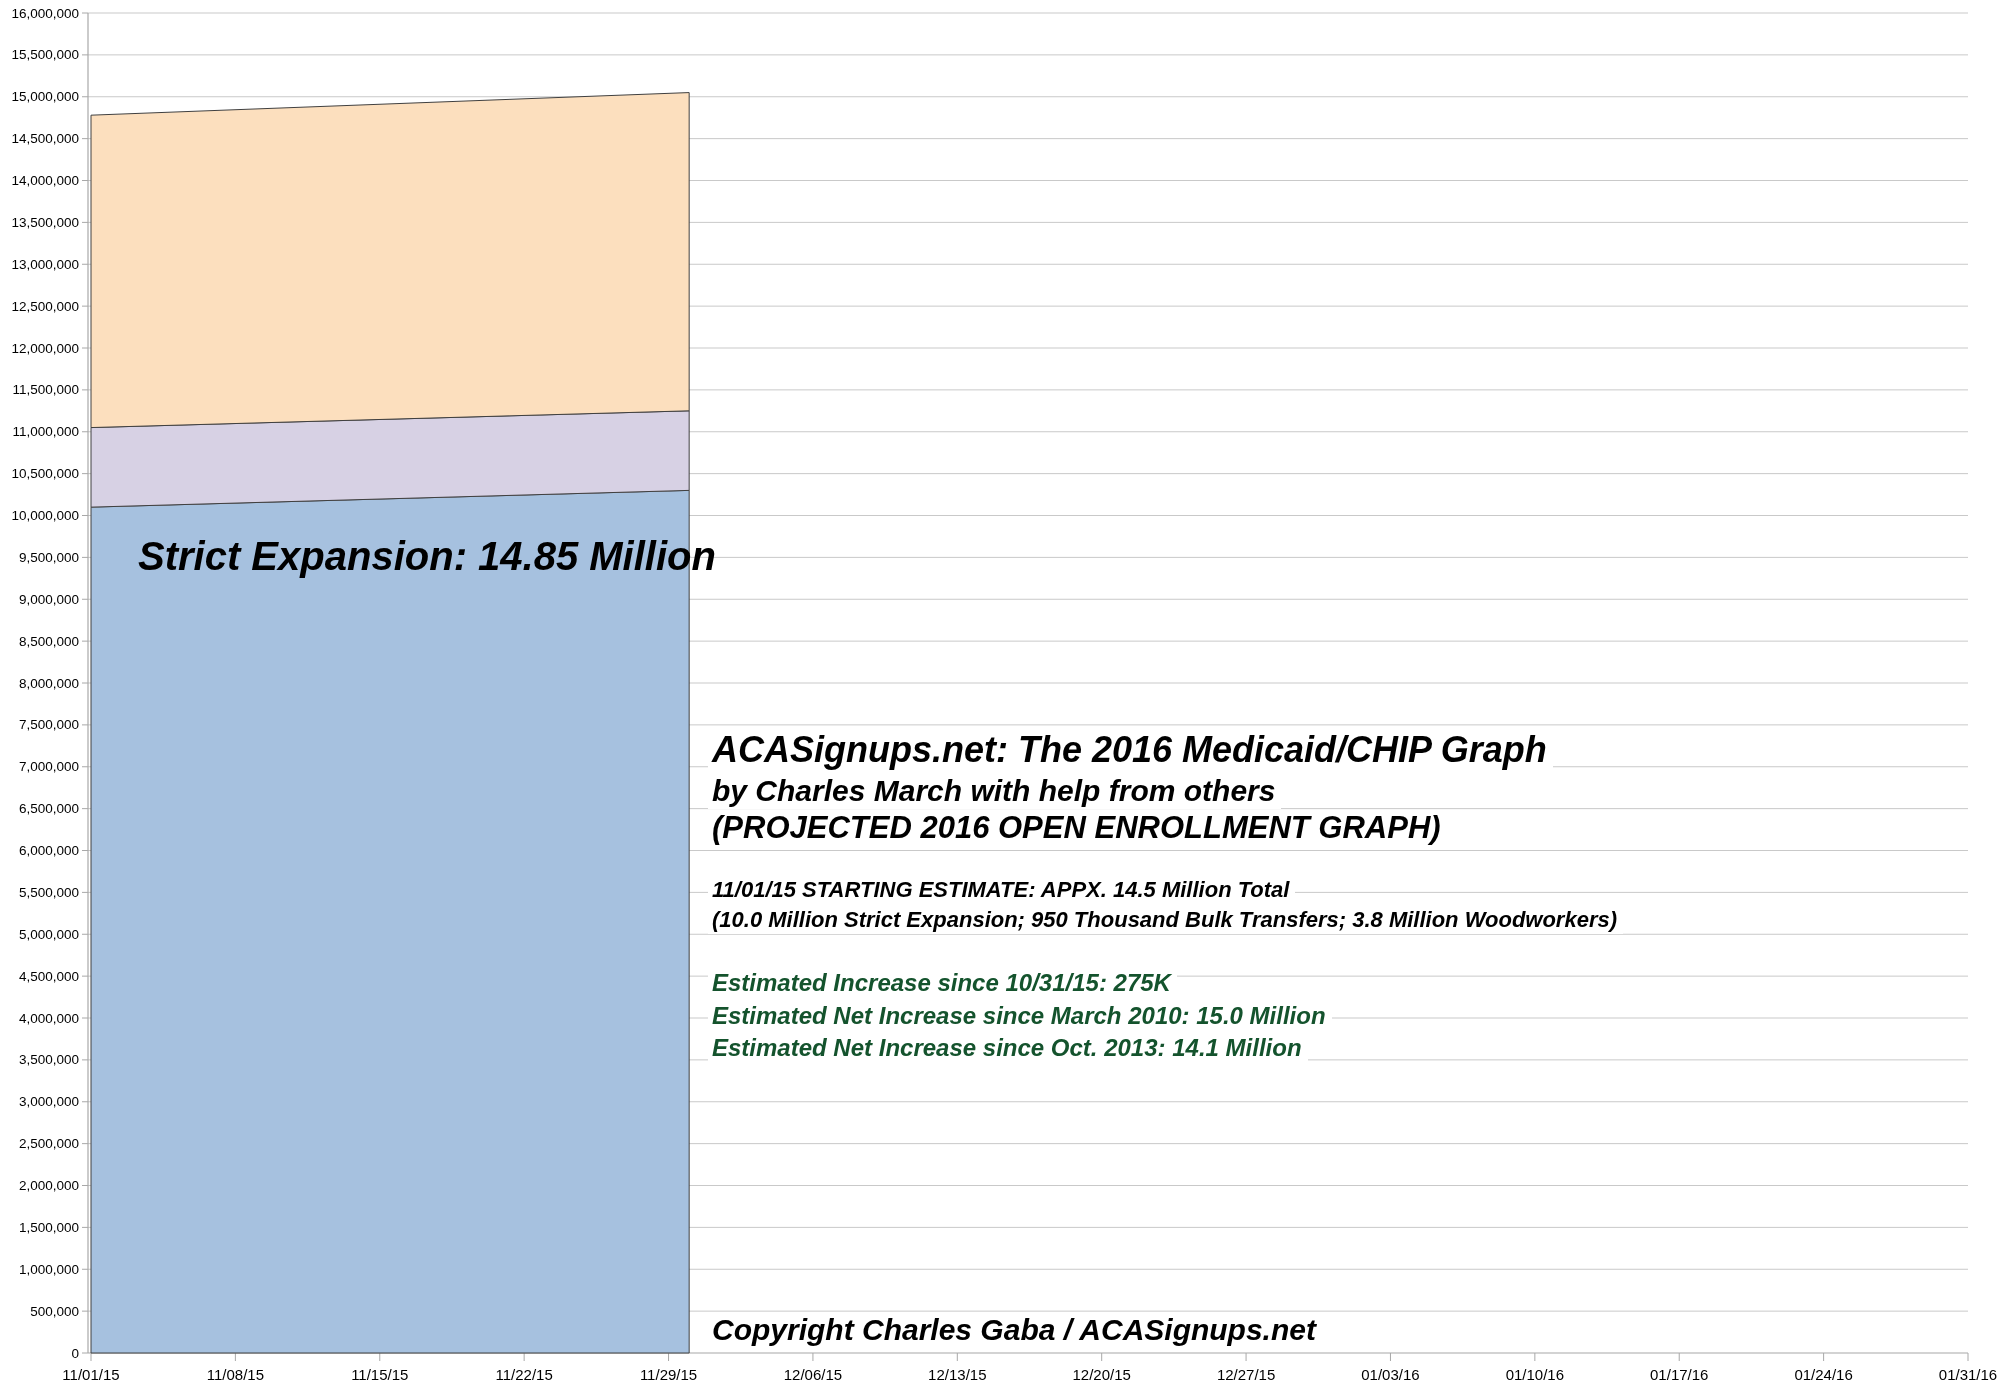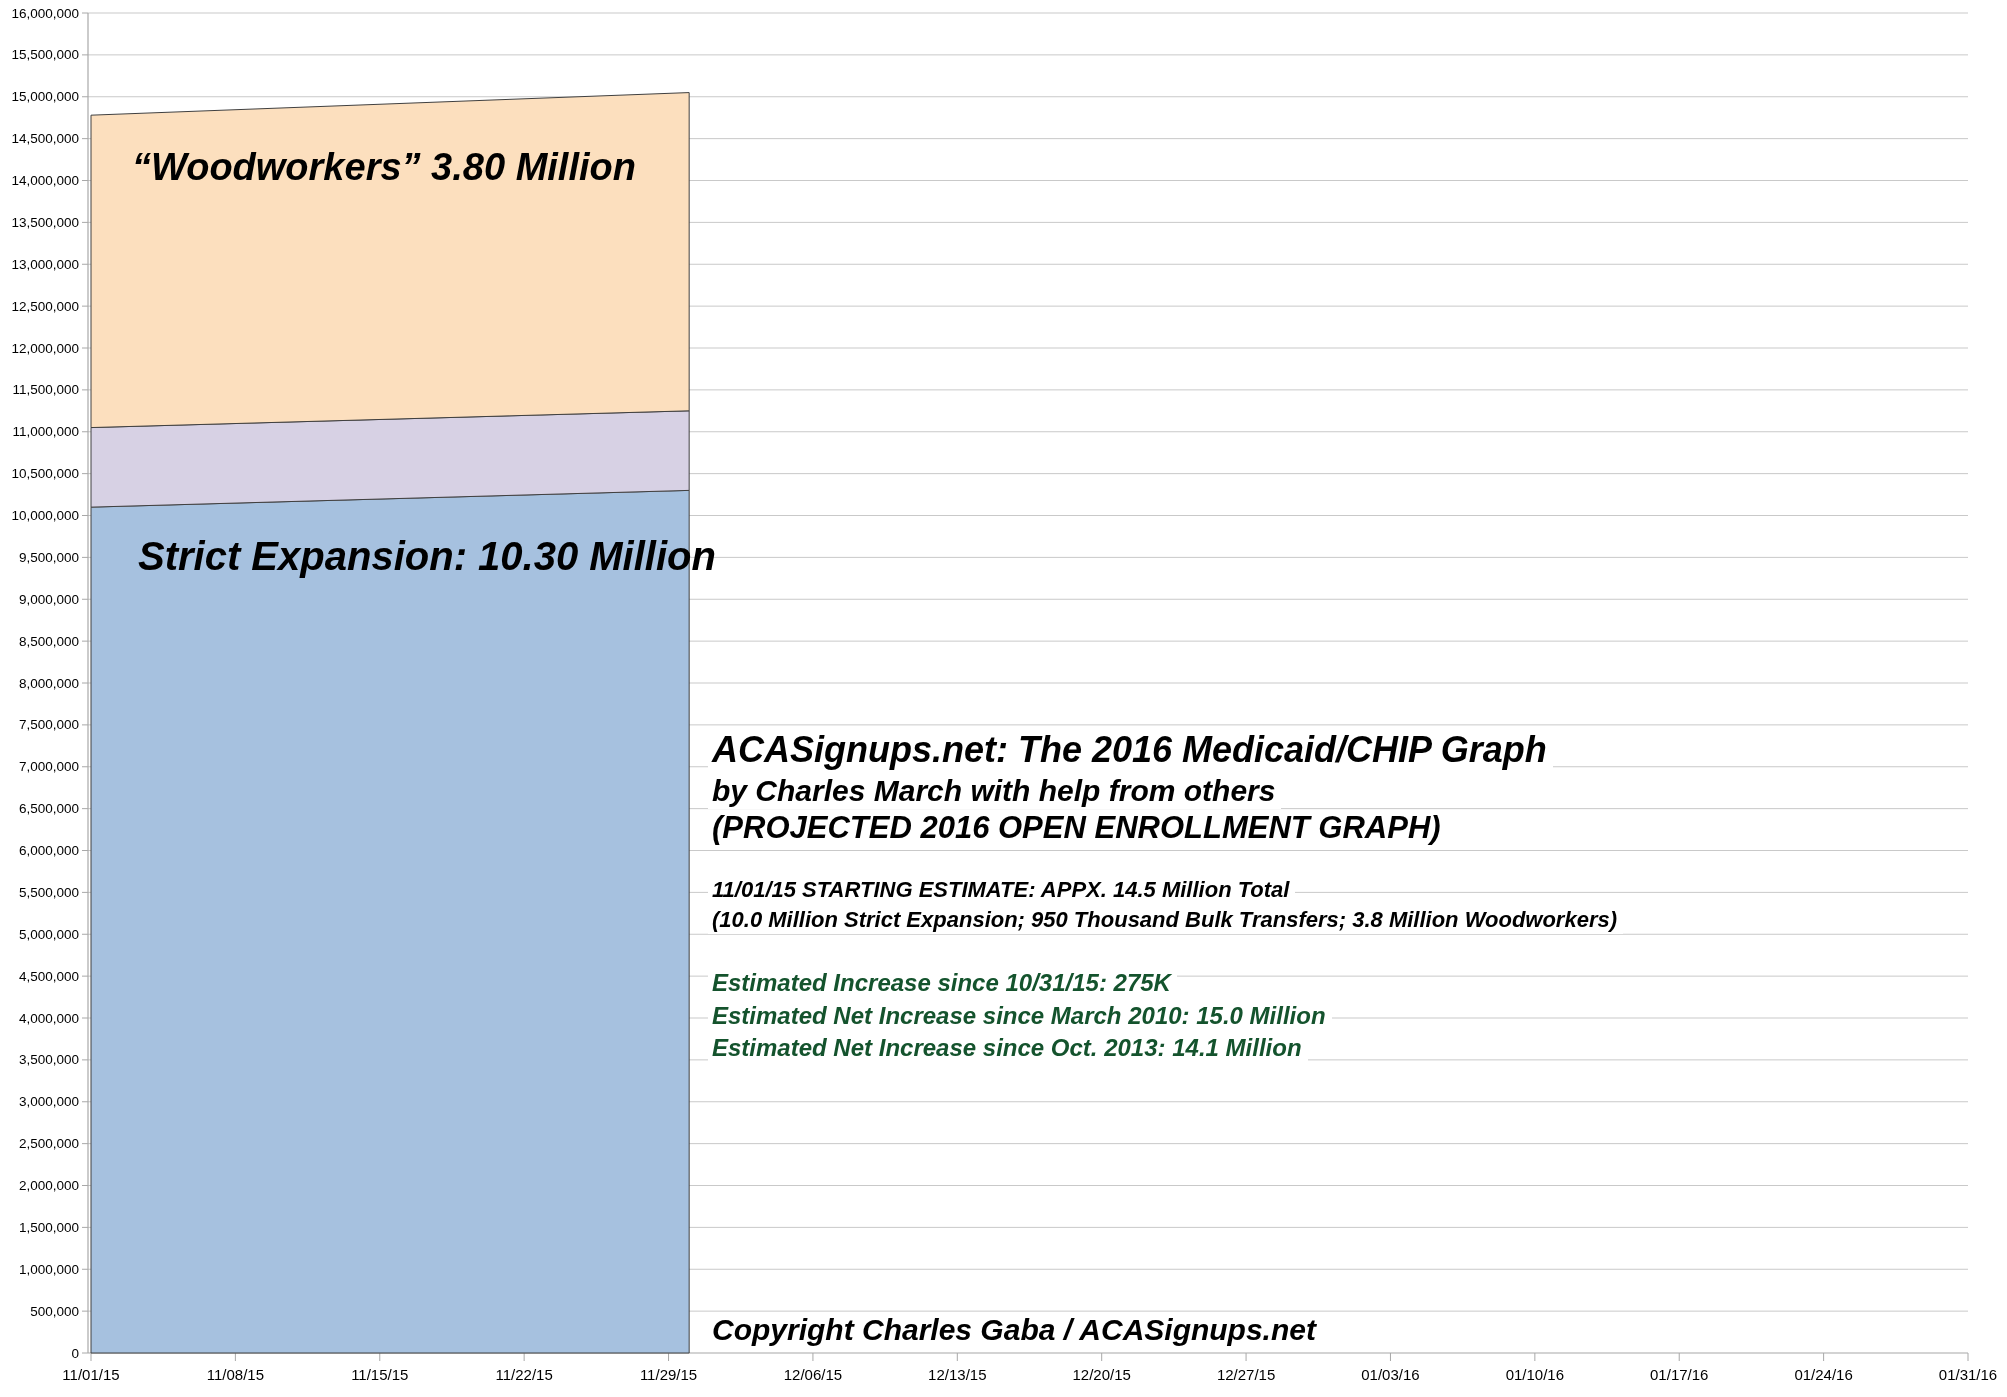--- a/index.html
+++ b/index.html
@@ -154,24 +154,23 @@
       <text x="1679.2307692307693" y="1380" font-size="15" fill="#000000" text-anchor="middle" font-family="&quot;Liberation Sans&quot;,&quot;DejaVu Sans&quot;,sans-serif">01/17/16</text>
       <line x1="1823.6153846153845" y1="1353" x2="1823.6153846153845" y2="1361" stroke="#a8a8a8" stroke-width="1"></line>
       <text x="1823.6153846153845" y="1380" font-size="15" fill="#000000" text-anchor="middle" font-family="&quot;Liberation Sans&quot;,&quot;DejaVu Sans&quot;,sans-serif">01/24/16</text>
       <line x1="1968" y1="1353" x2="1968" y2="1361" stroke="#a8a8a8" stroke-width="1"></line>
       <text x="1968" y="1380" font-size="15" fill="#000000" text-anchor="middle" font-family="&quot;Liberation Sans&quot;,&quot;DejaVu Sans&quot;,sans-serif">01/31/16</text>
       <polygon points="91,1353 689.1648351648352,1353 689.1648351648352,490.3749999999999 91,507.125" fill="#a6c1df" stroke="#404040" stroke-width="1"></polygon>
       <polygon points="91,507.125 689.1648351648352,490.3749999999999 689.1648351648352,410.8125 91,427.5624999999999" fill="#d7d1e4" stroke="#404040" stroke-width="1"></polygon>
       <polygon points="91,427.5624999999999 689.1648351648352,410.8125 689.1648351648352,92.5625 91,115.17499999999995" fill="#fcdfbe" stroke="#404040" stroke-width="1"></polygon>
     </svg>
 
-  <div class="ann ann-woodworkers">“Woodworkers” 3.80 Million</div>
 
 
-  <div class="ann ann-strict">Strict Expansion: 10.30 Million</div>
+  <div class="ann ann-strict">Strict Expansion: 14.85 Million</div>
 
   <div class="ann ann-title1 boxed">ACASignups.net: The 2016 Medicaid/CHIP Graph</div>
   <div class="ann ann-title2 boxed">by Charles March with help from others</div>
   <div class="ann ann-title3 boxed">(PROJECTED 2016 OPEN ENROLLMENT GRAPH)</div>
 
   <div class="ann ann-est1 boxed">11/01/15 STARTING ESTIMATE: APPX. 14.5 Million Total</div>
   <div class="ann ann-est2 boxed">(10.0 Million Strict Expansion; 950 Thousand Bulk Transfers; 3.8 Million Woodworkers)</div>
 
   <div class="ann ann-blue1 blue-text boxed">Estimated Increase since 10/31/15: 275K</div>
   <div class="ann ann-blue2 blue-text boxed">Estimated Net Increase since March 2010: 15.0 Million</div>

